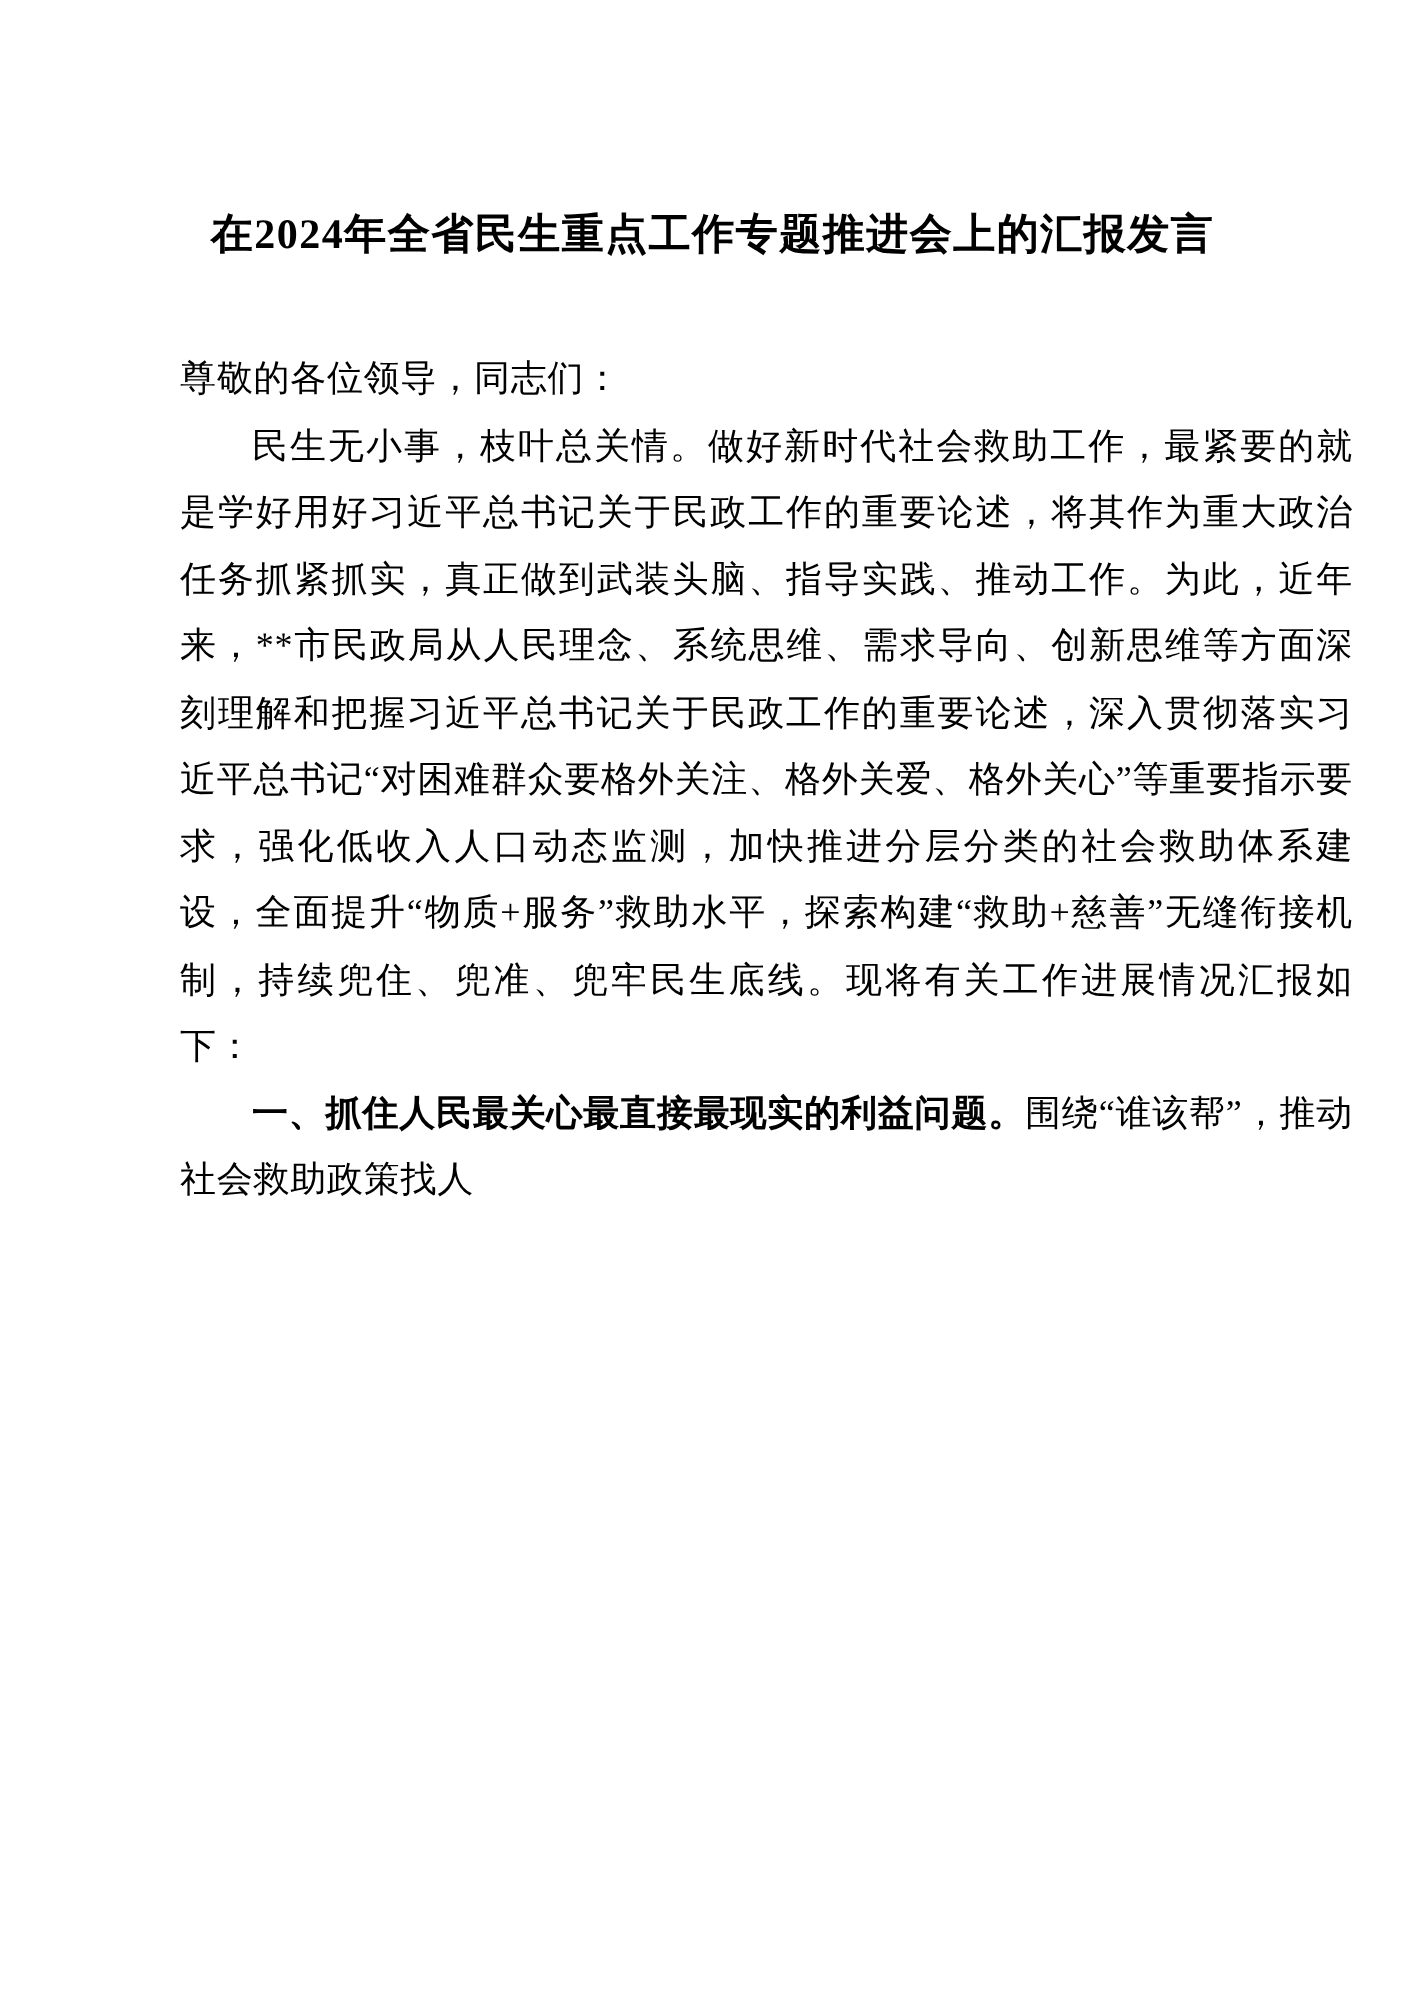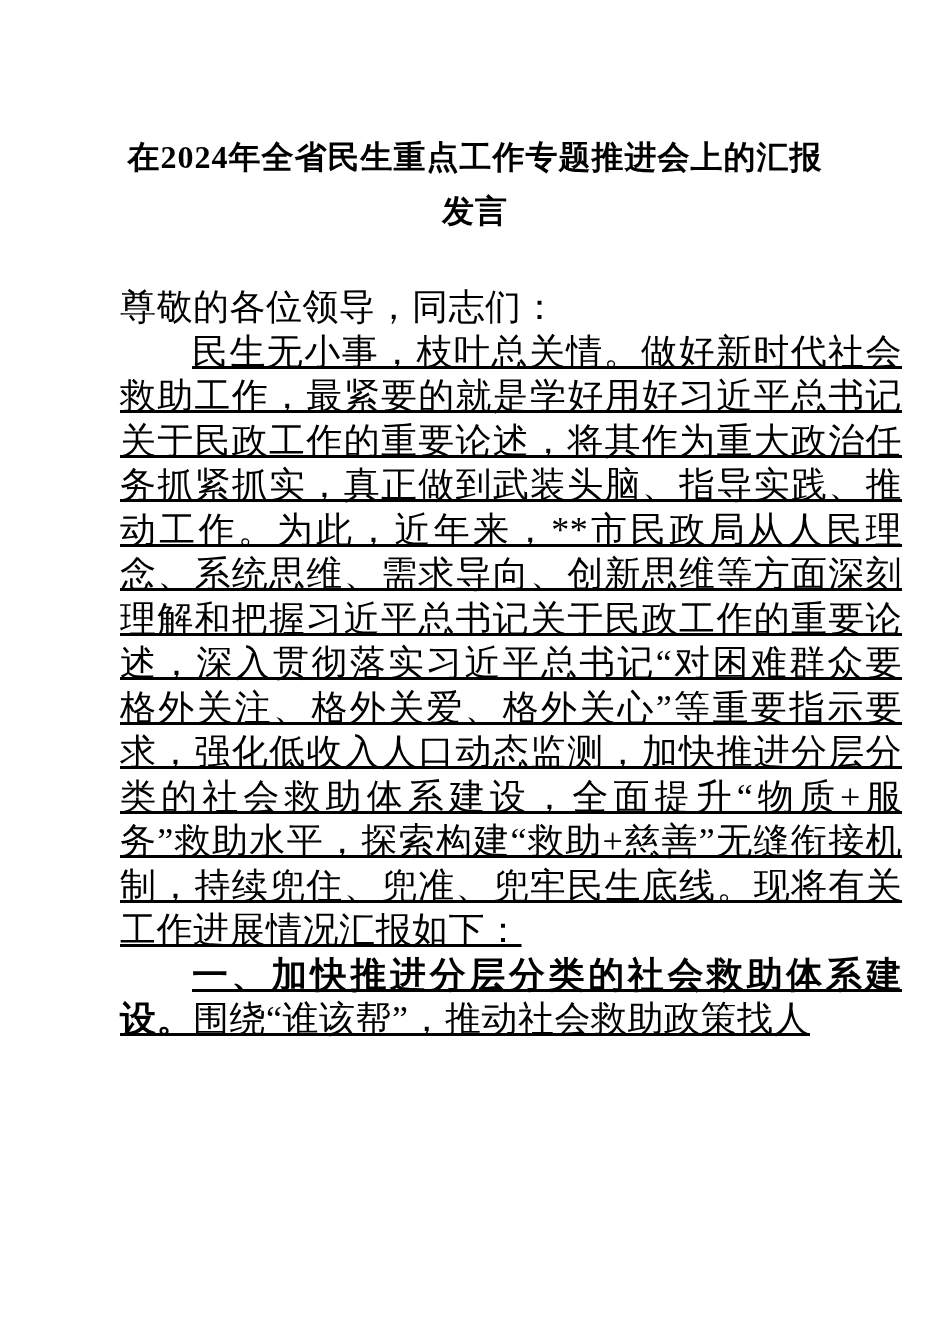--- a/index.html
+++ b/index.html
@@ -13,57 +13,56 @@
     height: 1344px;
     background: #ffffff;
     overflow: hidden;
     color: #000000;
     font-family: "Liberation Serif", "DejaVu Serif", serif;
   }
   .doc-title {
     margin: 130px auto 0 auto;
     width: 720px;
     text-align: center;
-    font-size: 32px;
+    font-size: 28px;
     font-weight: bold;
     line-height: 54px;
     letter-spacing: 1px;
     font-family: "Liberation Serif", "DejaVu Serif", serif;
   }
   .content {
     margin: 47px 48px 0 120px;
-    font-size: 36px;
+    font-size: 24px;
     line-height: 44.5px;
     text-align: justify;
     letter-spacing: 0.5px;
   }
   .para {
     margin: 0;
     padding: 0;
   }
   .indent {
     text-indent: 2em;
-    text-decoration: underline;
   }
   .heading-bold {
     font-weight: bold;
     font-family: "Liberation Sans", "DejaVu Sans", sans-serif;
   }
 </style>
 </head>
 <body>
 
 <div class="page">
 
   <h1 class="doc-title">在2024年全省民生重点工作专题推进会上的汇报发言</h1>
 
   <div class="content">
 
     <p class="para">尊敬的各位领导，同志们：</p>
 
     <p class="para indent">民生无小事，枝叶总关情。做好新时代社会救助工作，最紧要的就是学好用好习近平总书记关于民政工作的重要论述，将其作为重大政治任务抓紧抓实，真正做到武装头脑、指导实践、推动工作。为此，近年来，**市民政局从人民理念、系统思维、需求导向、创新思维等方面深刻理解和把握习近平总书记关于民政工作的重要论述，深入贯彻落实习近平总书记“对困难群众要格外关注、格外关爱、格外关心”等重要指示要求，强化低收入人口动态监测，加快推进分层分类的社会救助体系建设，全面提升“物质+服务”救助水平，探索构建“救助+慈善”无缝衔接机制，持续兜住、兜准、兜牢民生底线。现将有关工作进展情况汇报如下：</p>
 
-    <p class="para indent"><span class="heading-bold">一、加快推进分层分类的社会救助体系建设。</span><span>围绕“谁该帮”，推动社会救助政策找人</span></p>
+    <p class="para indent"><span class="heading-bold">一、抓住人民最关心最直接最现实的利益问题。</span><span>围绕“谁该帮”，推动社会救助政策找人</span></p>
 
 
   </div>
 
 </div>
 
 </body></html>

